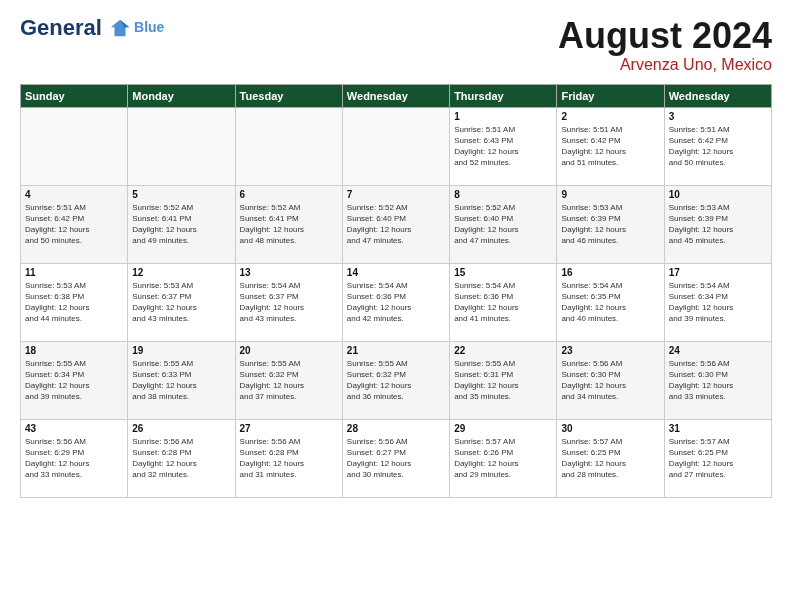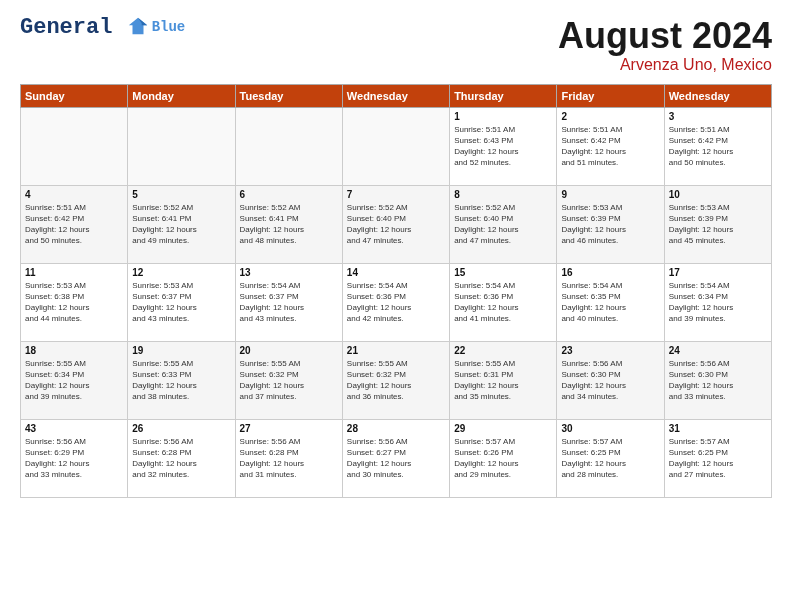--- a/index.html
+++ b/index.html
@@ -16,42 +16,41 @@
     }
     .header {
       display: flex;
       justify-content: space-between;
       align-items: flex-start;
       margin-bottom: 10px;
     }
     .logo {
       display: flex;
       align-items: center;
-      font-family: Liberation Mono, monospace;
     }
     .title-block {
       text-align: right;
     }
     .month-title {
       font-size: 36px;
       font-weight: bold;
       color: #1a1a1a;
       line-height: 1.1;
     }
     .location {
       font-size: 16px;
       color: #b91c1c;
     }
     table {
       width: 100%;
       border-collapse: collapse;
       table-layout: fixed;
     }
     thead tr th {
-      background-color: #c2410c;
+      background-color: #14532d;
       color: #fff;
       font-size: 11px;
       font-weight: bold;
       padding: 5px 4px;
       text-align: left;
       border: 1px solid #aaa;
     }
     tbody tr td {
       vertical-align: top;
       border: 1px solid #ccc;

